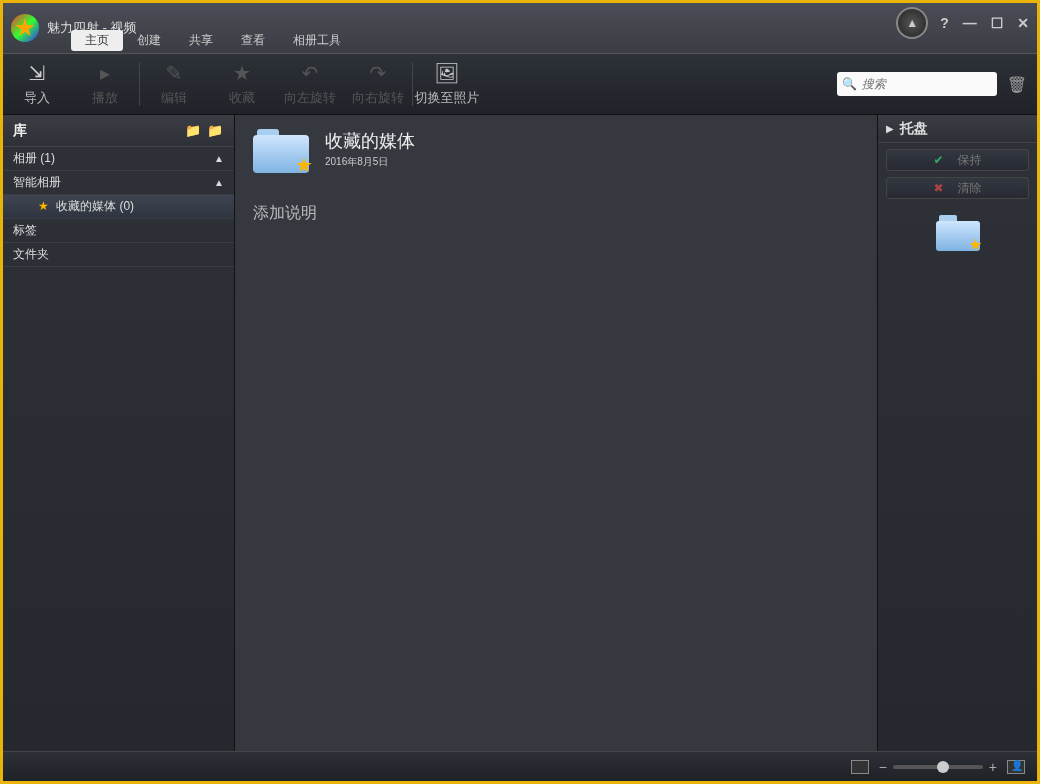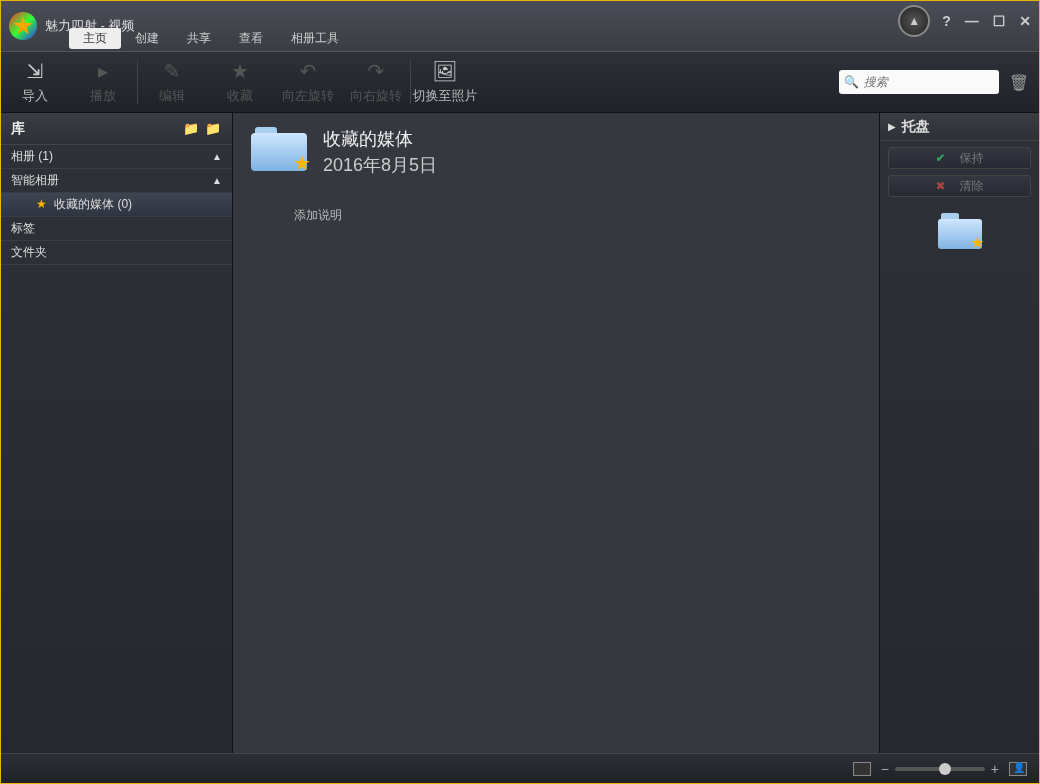--- a/index.html
+++ b/index.html
@@ -1,17 +1,17 @@
 <!DOCTYPE html>
 <html><head>
 <meta charset="utf-8">
 <style>
 * { margin: 0; padding: 0; box-sizing: border-box; }
 body { font-family: "Microsoft YaHei", Arial, sans-serif; font-size: 12px; color: #ddd; overflow: hidden; }
-.app { width: 1040px; height: 784px; background: #2a2d34; display: flex; flex-direction: column; border: 1px solid #eab308; }
+.app { width: 1040px; height: 784px; background: #2a2d34; display: flex; flex-direction: column; border: 3px solid #eab308; }
 
 
 .titlebar { height: 50px; background: linear-gradient(#4a4d55, #3a3d44); display: flex; align-items: center; padding: 0 8px; position: relative; }
 .app-icon { width: 28px; height: 28px; border-radius: 50%; background: linear-gradient(135deg, #ff3030, #30ff30, #3030ff); margin-right: 8px; position: relative; overflow: hidden; }
 .app-icon::after { content: ""; position: absolute; top: 4px; left: 4px; width: 20px; height: 20px; background: #ffa500; clip-path: polygon(50% 0%, 61% 35%, 98% 35%, 68% 57%, 79% 91%, 50% 70%, 21% 91%, 32% 57%, 2% 35%, 39% 35%); }
 .title-text { color: #ddd; font-size: 13px; }
 .title-right { position: absolute; right: 8px; top: 4px; display: flex; align-items: center; gap: 12px; }
 .up-btn { width: 32px; height: 32px; border: 2px solid #888; border-radius: 50%; display: flex; align-items: center; justify-content: center; background: radial-gradient(#555, #222); }
 .win-ctrl { display: flex; gap: 14px; align-items: center; }
 .win-ctrl span { cursor: pointer; font-size: 14px; font-weight: bold; color: #ccc; }
@@ -51,22 +51,22 @@
 .star-small { color: #ffb400; margin-right: 4px; }
 
 
 .main { flex: 1; background: #35383f; padding: 14px 18px; }
 .album-header { display: flex; gap: 16px; align-items: flex-start; }
 .folder-big { width: 56px; height: 44px; position: relative; }
 .folder-big .fbody { width: 56px; height: 38px; background: linear-gradient(#cfe6ff, #7fb3e2); border-radius: 4px; position: absolute; bottom: 0; }
 .folder-big .ftab { width: 22px; height: 10px; background: #a8cef0; border-radius: 3px 3px 0 0; position: absolute; top: 0; left: 4px; }
 .folder-big .fstar { position: absolute; bottom: -4px; right: -4px; color: #ffb400; font-size: 20px; }
 .album-info h2 { font-size: 18px; color: #eee; font-weight: normal; }
-.album-info .date { font-size: 18px; color: #ccc; margin-top: 2px; }
-.add-desc { margin-top: 30px; color: #bbb; font-size: 12px; cursor: pointer; margin-left: 43px; }
+.album-info .date { font-size: 10px; color: #ccc; margin-top: 2px; }
+.add-desc { margin-top: 30px; color: #bbb; font-size: 16px; cursor: pointer; }
 
 
 .tray { width: 160px; background: linear-gradient(#2e3138, #25282e); border-left: 1px solid #111; display: flex; flex-direction: column; }
 .tray-header { height: 28px; display: flex; align-items: center; padding: 0 8px; background: linear-gradient(#3a3d44, #2d3037); border-bottom: 1px solid #444; }
 .tray-header .tri { margin-right: 6px; font-size: 10px; }
 .tray-header .lbl { font-weight: bold; font-size: 14px; }
 .tray-btn { height: 22px; margin: 6px 8px 0 8px; border: 1px solid #444; border-radius: 3px; background: linear-gradient(#333740, #272a32); display: flex; align-items: center; justify-content: center; gap: 14px; color: #777; cursor: pointer; font-size: 12px; }
 .tray-btn .chk { color: #3a6; }
 .tray-btn .x { color: #a44; }
 .tray-folder { margin: 16px auto 8px; width: 44px; height: 36px; position: relative; }

